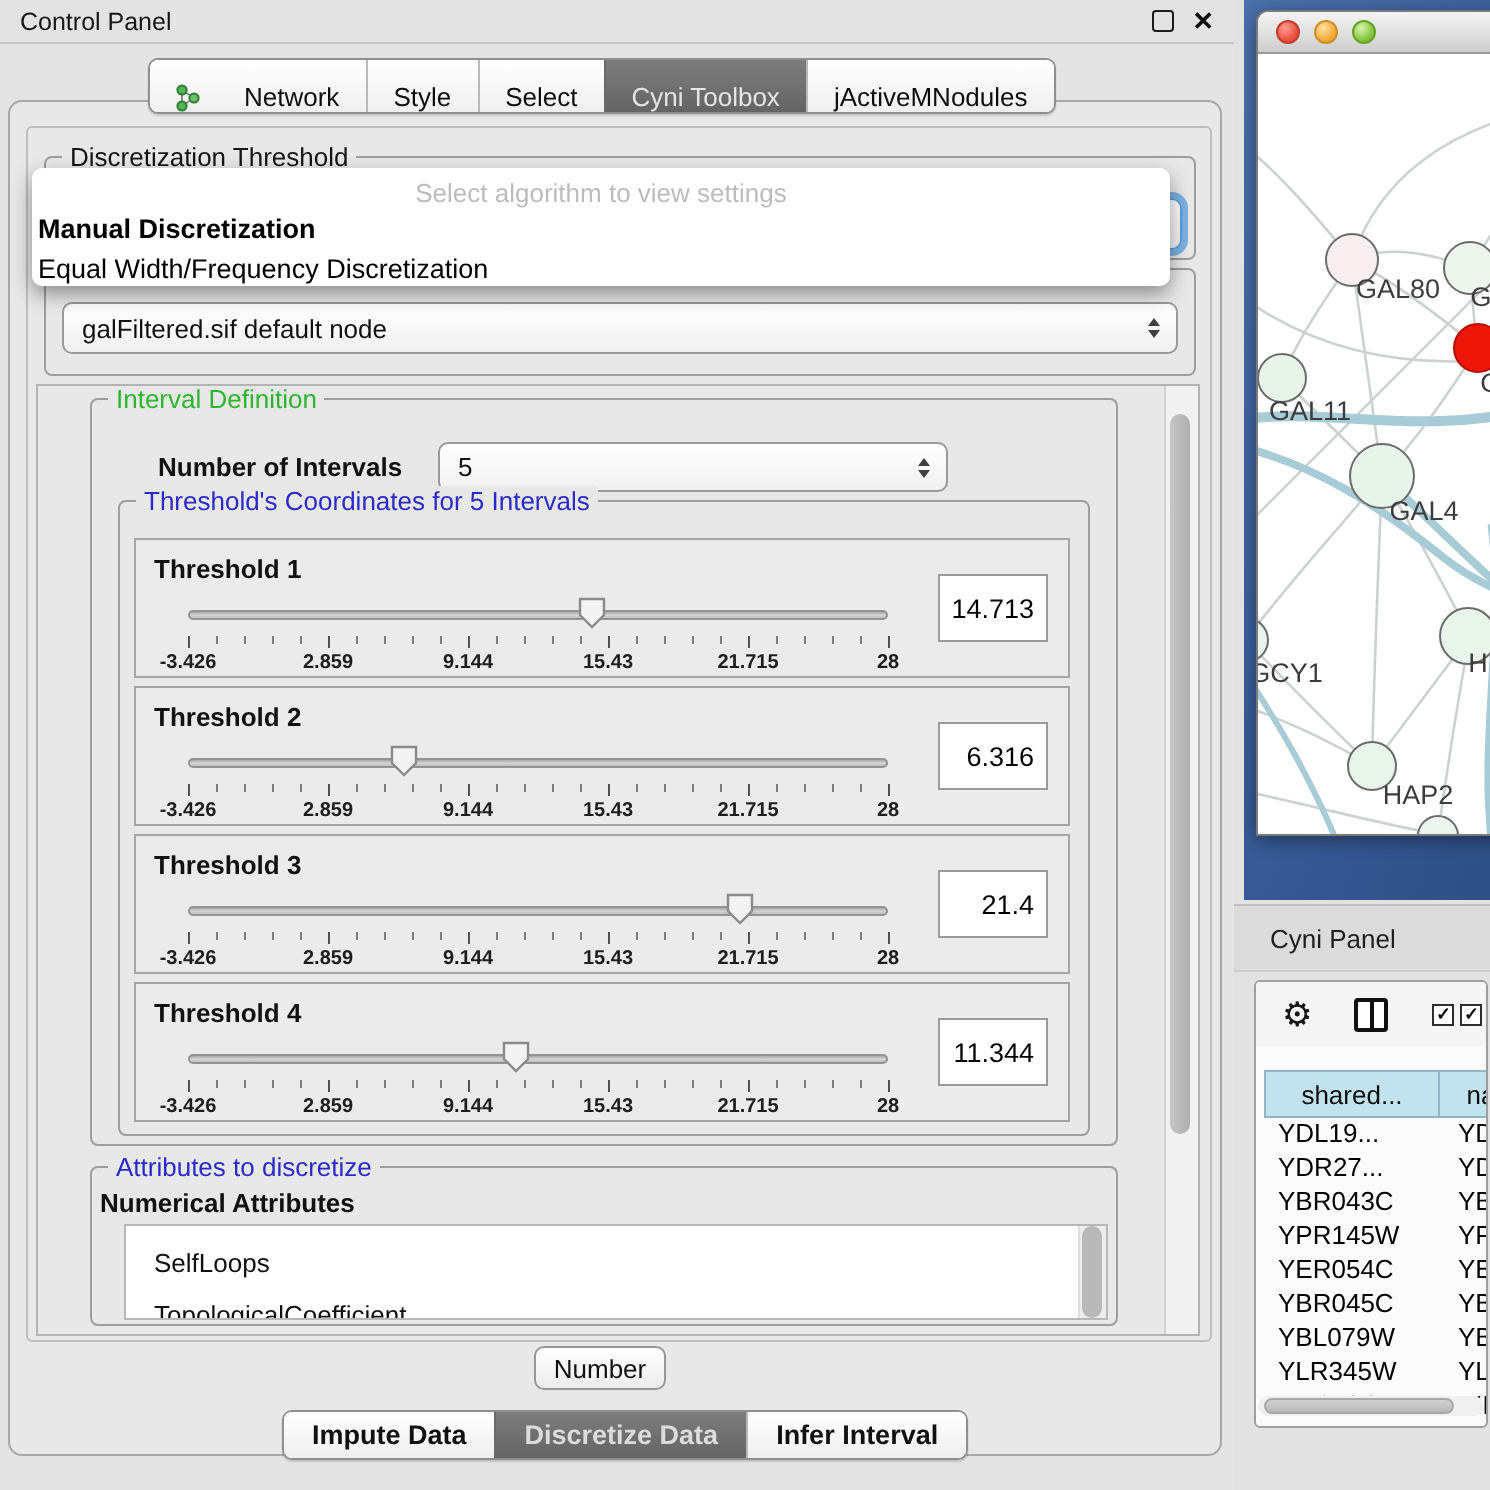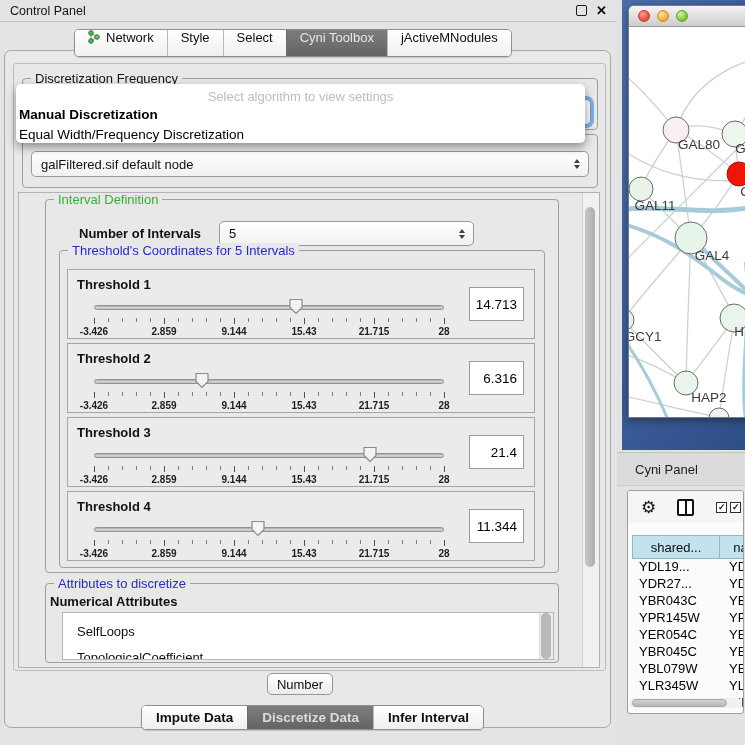--- a/index.html
+++ b/index.html
@@ -9,21 +9,21 @@
   .control-panel{position:absolute;left:0;top:0;width:617px;height:745px;background:#e4e4e4}
   .titlebar{position:absolute;left:0;top:0;right:0;height:22px;background:#e3e3e3;
             border-bottom:1px solid #c6c6c6;display:flex;align-items:center;padding:0 10px;box-sizing:border-box}
   .titlebar .t{font-size:12.5px;color:#151515}
   .tb-icons{margin-left:auto;display:flex;gap:9px;align-items:center}
   .float-ic{width:9px;height:9px;border:1.5px solid #1c1c1c;border-radius:2px;display:inline-block}
   .close-ic{font-size:13px;font-weight:700;color:#0d0d0d;line-height:1}
 
   .tabbar{position:absolute;left:74px;top:29px;height:26px;display:flex;z-index:6;
           border:1px solid #8f8f8f;border-radius:5px;overflow:hidden;background:#fff;box-shadow:0 1px 1px rgba(0,0,0,.15)}
-  .tab{display:flex;align-items:flex-start;gap:6px;padding:0 13px;font-size:13px;color:#0e0e0e;
+  .tab{display:flex;align-items:flex-end;gap:22px;padding:0 13px;font-size:13px;color:#0e0e0e;
        background:linear-gradient(#ffffff,#f0f0f0);border-left:1px solid #b9b9b9;cursor:default}
   .tab:first-child{border-left:none}
   .tab.sel{background:linear-gradient(#7d7d7d,#646464);color:#e6e6e6;border-left-color:#6a6a6a}
 
   .outer-panel{position:absolute;left:4px;top:50px;width:607px;height:678px;background:#e8e8e8;
                border:1px solid #a8a8a8;border-radius:7px;box-sizing:border-box}
   .inner-content{position:absolute;left:8px;top:12px;width:591px;height:606px;
                  border:1px solid #bdbdbd;border-radius:3px;background:#e8e8e8}
 
   .group{position:absolute;border:1px solid #9e9e9e;border-radius:4px;box-sizing:border-box}
@@ -170,21 +170,21 @@
       </div>
       <div class="tab">
         <span>jActiveMNodules</span>
       </div>
     </div>
 
   <div class="outer-panel">
     <div class="inner-content">
 
       <div class="group algo-group">
-        <span class="gtitle black">Discretization Frequency</span>
+        <span class="gtitle black">Discretization Threshold</span>
         <div class="combo focus">
           <span class="ct"></span>
           <span class="spin">
               <i class="su"></i>
               <i class="sd"></i>
             </span>
         </div>
       </div>
 
       <div class="group td-group">

